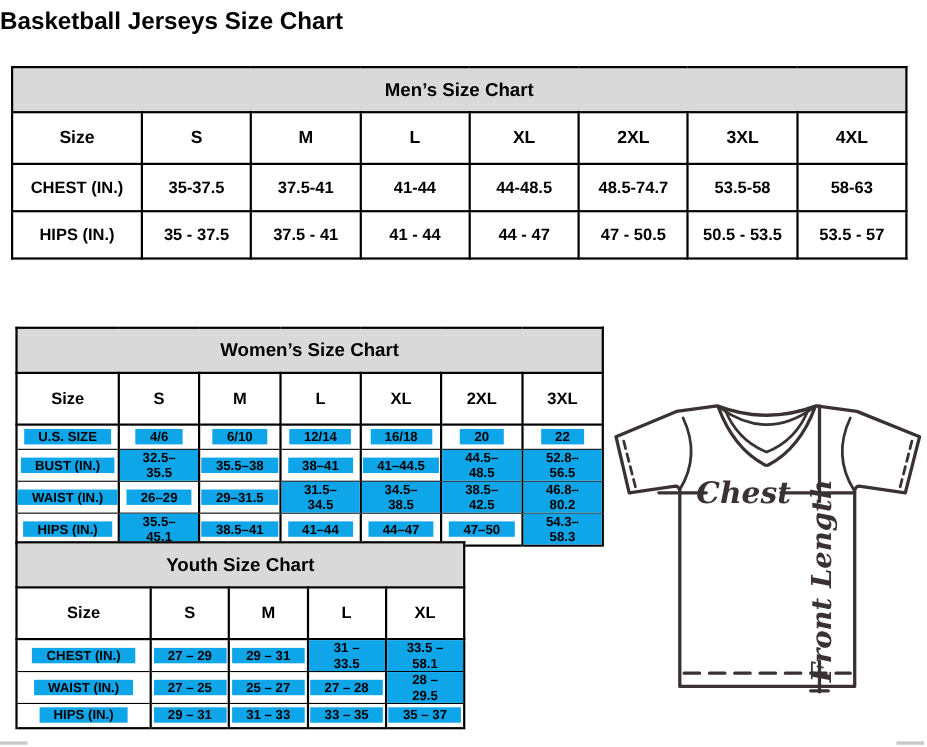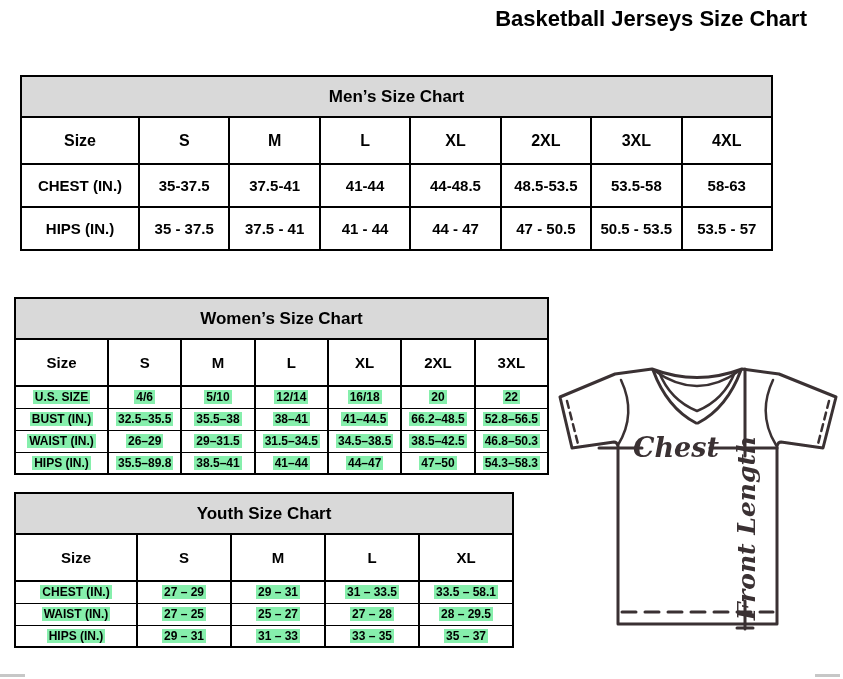--- a/index.html
+++ b/index.html
@@ -6,21 +6,21 @@
   html,body { background:#fff; }
   body {
     position:relative;
     width:843px; height:679px;
     overflow:hidden;
     font-family:"Liberation Sans", sans-serif;
     color:#000;
   }
   .page-title {
     position:absolute; top:6px; left:0; width:807px;
-    text-align:right;
+    text-align:left;
     font-size:22px; font-weight:bold;
   }
   table {
     position:absolute;
     border-collapse:collapse;
     table-layout:fixed;
     background:#fff;
     border:2px solid #000;
   }
   td {
@@ -30,34 +30,34 @@
     font-weight:bold;
     padding:0;
   }
   tr.band td {
     background:#d9d9d9;
     font-size:17px;
     height:41px;
   }
   tr.hdr td { font-size:16px; }
   
-  #mens { left:20px; top:60px; width:753px;margin-top:15px; }
+  #mens { left:10px; top:60px; width:815px; }
   #mens tr.hdr td { height:47px; }
   #mens tr.data td { height:43px; font-size:15px; }
   
   #womens { left:14px; top:297px; width:535px; }
-  #youth  { left:14px; top:492px; width:500px; }
+  #youth  { left:14px; top:492px; width:409px; }
   #womens tr.hdr td, #youth tr.hdr td { height:47px; font-size:15px; }
   tr.small td {
     height:22px; font-size:12px;
     border-top-width:1px; border-bottom-width:1px;
   }
   tr.small .hl {
-    background:#86efac;
-    padding:0 2px;
+    background:#0ea5e9;
+    padding:0 13px;
     display:inline-block;
     line-height:14px;
   }
   
   #jersey {
     position:absolute; left:553px; top:356px;
     width:290px; height:292px;
   }
   
   .scroll-frag {
@@ -96,21 +96,21 @@
     <td>2XL</td>
     <td>3XL</td>
     <td>4XL</td>
   </tr>
   <tr class="data">
     <td>CHEST (IN.)</td>
     <td>35-37.5</td>
     <td>37.5-41</td>
     <td>41-44</td>
     <td>44-48.5</td>
-    <td>48.5-53.5</td>
+    <td>48.5-74.7</td>
     <td>53.5-58</td>
     <td>58-63</td>
   </tr>
   <tr class="data">
     <td>HIPS (IN.)</td>
     <td>35 - 37.5</td>
     <td>37.5 - 41</td>
     <td>41 - 44</td>
     <td>44 - 47</td>
     <td>47 - 50.5</td>
@@ -139,47 +139,47 @@
     <td>S</td>
     <td>M</td>
     <td>L</td>
     <td>XL</td>
     <td>2XL</td>
     <td>3XL</td>
   </tr>
   <tr class="small">
     <td><span class="hl">U.S. SIZE</span></td>
     <td><span class="hl">4/6</span></td>
-    <td><span class="hl">5/10</span></td>
+    <td><span class="hl">6/10</span></td>
     <td><span class="hl">12/14</span></td>
     <td><span class="hl">16/18</span></td>
     <td><span class="hl">20</span></td>
     <td><span class="hl">22</span></td>
   </tr>
   <tr class="small">
     <td><span class="hl">BUST (IN.)</span></td>
     <td><span class="hl">32.5–35.5</span></td>
     <td><span class="hl">35.5–38</span></td>
     <td><span class="hl">38–41</span></td>
     <td><span class="hl">41–44.5</span></td>
-    <td><span class="hl">66.2–48.5</span></td>
+    <td><span class="hl">44.5–48.5</span></td>
     <td><span class="hl">52.8–56.5</span></td>
   </tr>
   <tr class="small">
     <td><span class="hl">WAIST (IN.)</span></td>
     <td><span class="hl">26–29</span></td>
     <td><span class="hl">29–31.5</span></td>
     <td><span class="hl">31.5–34.5</span></td>
     <td><span class="hl">34.5–38.5</span></td>
     <td><span class="hl">38.5–42.5</span></td>
-    <td><span class="hl">46.8–50.3</span></td>
+    <td><span class="hl">46.8–80.2</span></td>
   </tr>
   <tr class="small">
     <td><span class="hl">HIPS (IN.)</span></td>
-    <td><span class="hl">35.5–89.8</span></td>
+    <td><span class="hl">35.5–45.1</span></td>
     <td><span class="hl">38.5–41</span></td>
     <td><span class="hl">41–44</span></td>
     <td><span class="hl">44–47</span></td>
     <td><span class="hl">47–50</span></td>
     <td><span class="hl">54.3–58.3</span></td>
   </tr>
 </tbody>
   </table>
 
 <table id="youth">

